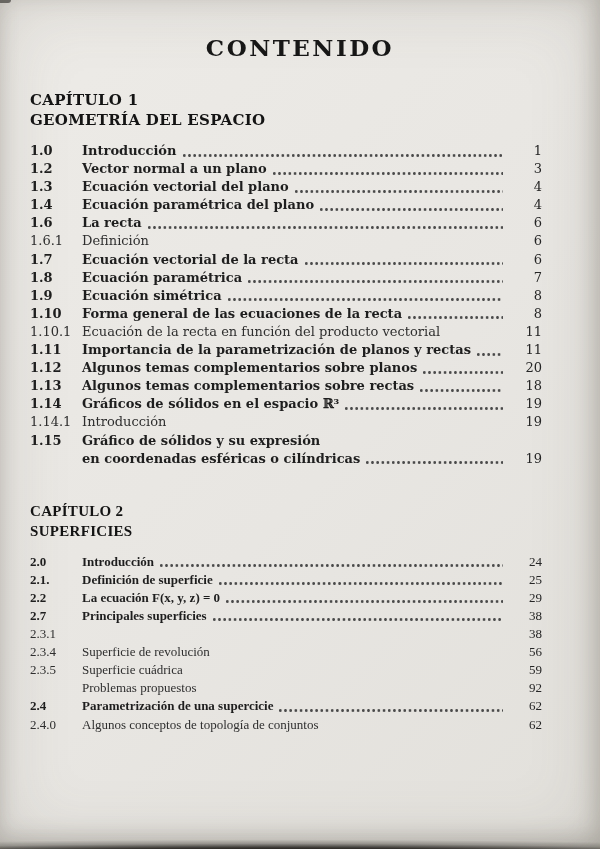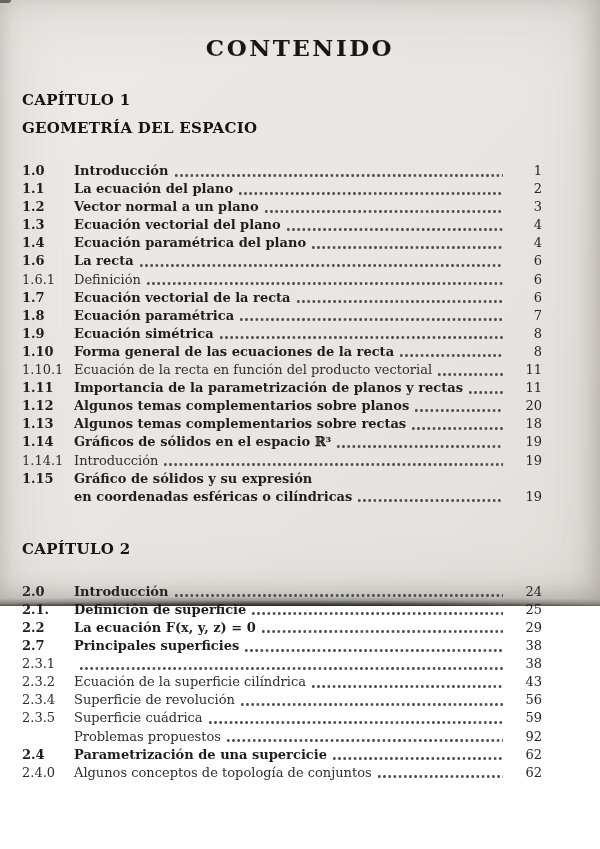--- a/index.html
+++ b/index.html
@@ -4,56 +4,56 @@
 <style>
   * { margin: 0; padding: 0; box-sizing: border-box; }
   html, body { width: 600px; height: 849px; }
   body {
     font-family: "DejaVu Serif", "Liberation Serif", serif;
     overflow: hidden;
   }
   .page {
     position: relative;
     width: 600px;
-    height: 606px;
+    height: 849px;
     background: linear-gradient(135deg, #edebe7 0%, #e8e6e2 55%, #e2e0db 100%);
     color: #2b2b2b;
   }
   .doc-title {
     text-align: center;
     padding-top: 34px;
     font-size: 23px;
     font-weight: 700;
     letter-spacing: 2.5px;
     color: #171717;
   }
   .toc {
-    padding: 0 58px 0 22px;
+    padding: 0 58px 0 30px;
   }
   .chapter { margin-top: 29px; }
-  .chapter + .chapter { margin-top: 33px; }
+  .chapter + .chapter { margin-top: 33px; font-family: Liberation Serif, serif; }
   .chapter-heading,
   .chapter-subheading {
     font-size: 15px;
     font-weight: 700;
     color: #141414;
     letter-spacing: 0.3px;
     line-height: 20px;
   }
-  .chapter-subheading { margin-top: 8px; }
-  .chapter-entries { margin-top: 24px; }
+  .chapter-subheading { margin-top: 0; }
+  .chapter-entries { margin-top: 12px; }
   .toc-row {
     display: flex;
     height: 18.1px;
     line-height: 18.1px;
     font-size: 13px;
     overflow: hidden;
   }
   .toc-row.bold { font-weight: 700; color: #1e1e1e; }
-  .toc-row.regular { font-weight: 400; color: #2e2e2e; }
+  .toc-row.regular { font-weight: 400; color: #2e2e2e; align-items: flex-end; }
   .toc-num {
     flex: none;
     width: 52px;
     white-space: nowrap;
   }
   .toc-title {
     flex: none;
     white-space: nowrap;
   }
   .toc-dots {
@@ -107,26 +107,20 @@
     <div class="chapter-heading">CAPÍTULO 1</div>
     <div class="chapter-subheading">GEOMETRÍA DEL ESPACIO</div>
     <div class="chapter-entries">
   <div class="toc-row bold">
     <span class="toc-num">1.0</span>
     <span class="toc-title">Introducción</span>
     <span class="toc-dots"></span>
     <span class="toc-page">1</span>
   </div>
 
-  <div class="toc-row bold">
-    <span class="toc-num">1.1</span>
-    <span class="toc-title">La ecuación del plano</span>
-    <span class="toc-dots"></span>
-    <span class="toc-page">2</span>
-  </div>
 
   <div class="toc-row bold">
     <span class="toc-num">1.2</span>
     <span class="toc-title">Vector normal a un plano</span>
     <span class="toc-dots"></span>
     <span class="toc-page">3</span>
   </div>
 
   <div class="toc-row bold">
     <span class="toc-num">1.3</span>
@@ -238,20 +232,21 @@
     <span class="toc-num"></span>
     <span class="toc-title">en coordenadas esféricas o cilíndricas</span>
     <span class="toc-dots"></span>
     <span class="toc-page">19</span>
   </div>
 </div>
   </div>
 
   <div class="chapter">
     <div class="chapter-heading">CAPÍTULO 2</div>
+    <div class="chapter-subheading">SUPERFICIES</div>
     <div class="chapter-entries">
   <div class="toc-row bold">
     <span class="toc-num">2.0</span>
     <span class="toc-title">Introducción</span>
     <span class="toc-dots"></span>
     <span class="toc-page">24</span>
   </div>
 
   <div class="toc-row bold">
     <span class="toc-num">2.1.</span>
@@ -273,26 +268,20 @@
     <span class="toc-dots"></span>
     <span class="toc-page">38</span>
   </div>
 
   <div class="toc-row regular">
     <span class="toc-num">2.3.1</span>
     <span class="toc-dots"></span>
     <span class="toc-page">38</span>
   </div>
 
-  <div class="toc-row regular">
-    <span class="toc-num">2.3.2</span>
-    <span class="toc-title">Ecuación de la superficie cilíndrica</span>
-    <span class="toc-dots"></span>
-    <span class="toc-page">43</span>
-  </div>
 
 
   <div class="toc-row regular">
     <span class="toc-num">2.3.4</span>
     <span class="toc-title">Superficie de revolución</span>
     <span class="toc-dots"></span>
     <span class="toc-page">56</span>
   </div>
 
   <div class="toc-row regular">

